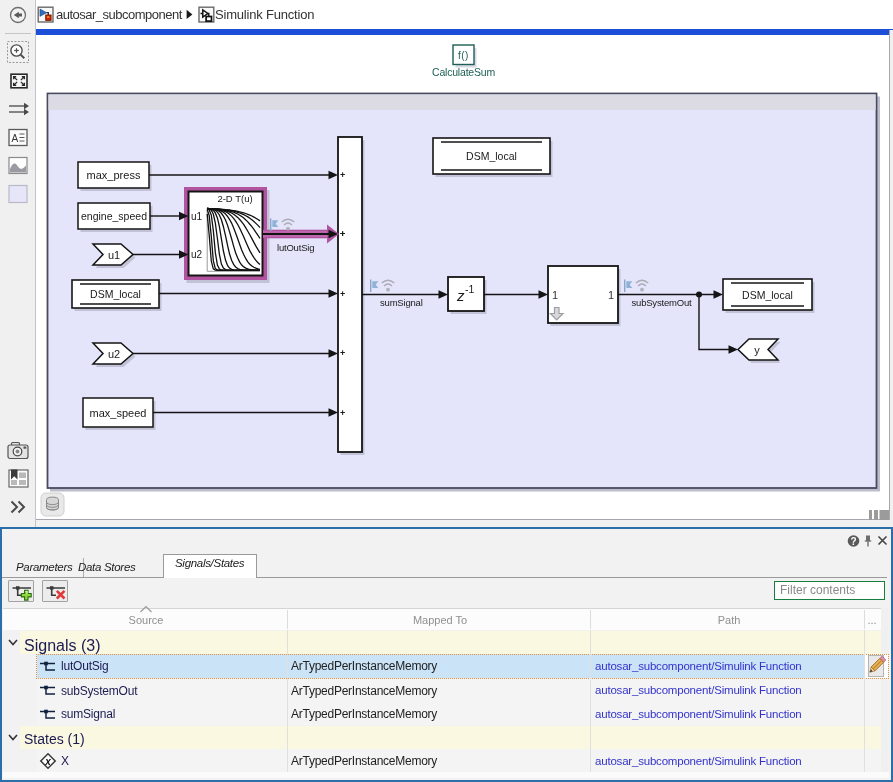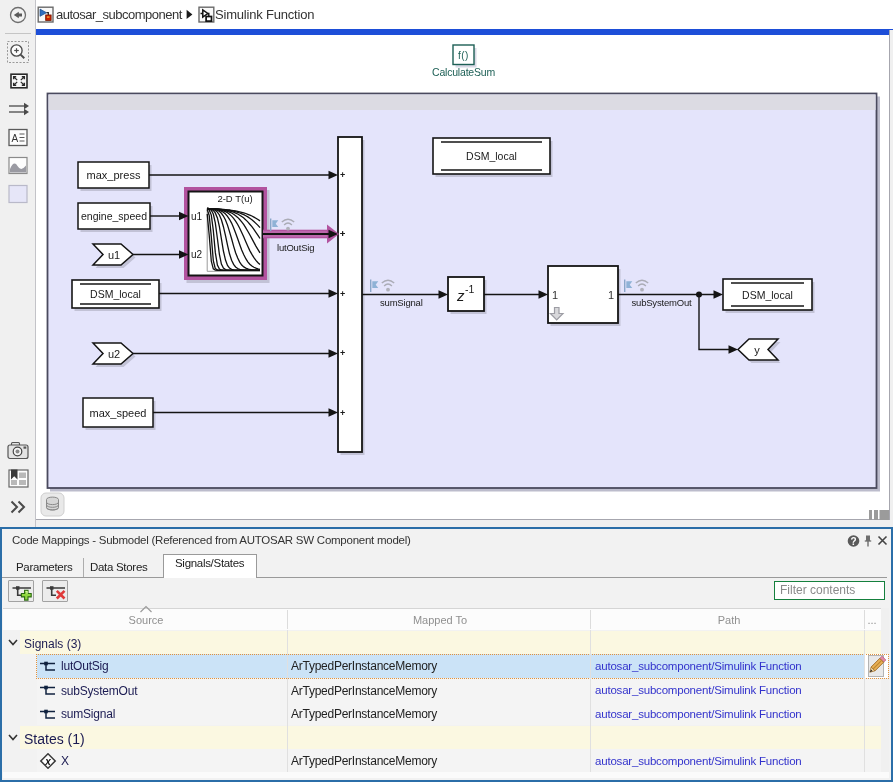--- a/index.html
+++ b/index.html
@@ -2,21 +2,21 @@
 <html><head>
 <meta charset="utf-8">
 <style>
 html,body{margin:0;padding:0;}
 #root{position:relative;width:893px;height:782px;background:#fff;font-family:"Liberation Sans",sans-serif;overflow:hidden;}
 .abs{position:absolute;}
 #leftbar{left:0;top:0;width:35px;height:527px;background:#f0f0f0;border-right:1px solid #c3c3c8;}
 #crumb{left:36px;top:0;width:857px;height:29px;background:#fff;border-bottom:6px solid #1d4ed8;font-size:13px;color:#333;}
 #crumb span{position:absolute;top:7px;}
 #panel{left:0;top:527px;width:889px;height:251px;background:#f2f2f2;border:2px solid #2b6ea8;}
-.tabtxt{font-size:11.5px;letter-spacing:-0.3px;color:#222;}
+.tabtxt{font-size:11.5px;letter-spacing:-0.3px;color:#222;font-style:italic;}
 svg text{font-family:"Liberation Sans",sans-serif;}
 </style>
 </head>
 <body>
 <div id="root">
   <div class="abs" id="leftbar"></div>
   <div class="abs" id="crumb">
     <span style="left:20px;letter-spacing:-0.5px">autosar_subcomponent</span>
     <span style="left:179px;letter-spacing:-0.2px">Simulink Function</span>
   </div>
@@ -215,34 +215,33 @@
       <rect x="45.7" y="15" width="5.4" height="5.4" fill="#cc2200" stroke="#7a1a00" stroke-width="0.9"></rect>
       <rect x="46.9" y="16.2" width="2.6" height="1.8" fill="#e8882a"></rect>
 <polygon points="186.6,9.7 186.6,19.1 192.4,14.4" fill="#1a1a1a"></polygon>
 <rect x="199.0" y="7.2" width="14.8" height="14.8" fill="#f9f9f9" stroke="#6a6a6a" stroke-width="1.4"></rect>
       <line x1="200.5" y1="13.5" x2="202.8" y2="13.5" stroke="#111" stroke-width="1.5"></line>
       <polygon points="202.8,10 202.8,17 207.8,13.5" fill="#fff" stroke="#111" stroke-width="1.5"></polygon>
       <path d="M207.8,13.5 H208.8 V16.5" fill="none" stroke="#111" stroke-width="1.4"></path>
       <rect x="206.10000000000002" y="16.5" width="5.4" height="4.6" fill="#fff" stroke="#111" stroke-width="1.7"></rect>
 </svg>
 <div class="abs" id="panel">
-<div class="abs" style="left:10px;top:4.5px;font-size:11.5px;letter-spacing:-0.25px;color:#333">Code Mappings - Submodel (Referenced from AUTOSAR SW Component model)</div>
 <svg class="abs" style="left:838px;top:4px" width="50" height="16" viewBox="0 0 50 16">
 <circle cx="13.5" cy="8" r="5.8" fill="#5a5a5a"></circle>
         <text x="13.5" y="11.8" text-anchor="middle" font-size="10" font-weight="bold" fill="#fff">?</text>
 <path d="M26,2.5 h4 v5.5 h-4 z" fill="#6e6e6e"></path>
         <line x1="28" y1="8" x2="28" y2="13.5" stroke="#6e6e6e" stroke-width="1.4"></line>
         <line x1="24.8" y1="8" x2="31.2" y2="8" stroke="#6e6e6e" stroke-width="1.3"></line>
 <path d="M38.5,3.5 L46.5,11.5 M46.5,3.5 L38.5,11.5" stroke="#444" stroke-width="1.6"></path>
 </svg>
 <div class="abs" style="left:0;top:48px;width:885px;height:0;border-top:1px solid #9a9a9a"></div>
 <div class="abs" style="left:81px;top:29px;width:0;height:19px;border-left:1px solid #adadad"></div>
 <div class="abs" style="left:161px;top:25px;width:94px;height:24px;background:#fff;border:1px solid #9a9a9a;border-bottom:none;box-sizing:border-box"></div>
 <div class="abs tabtxt" style="left:14px;top:32px">Parameters</div>
-<div class="abs tabtxt" style="left:88px;top:32px">Data Stores</div>
+<div class="abs tabtxt" style="left:76px;top:32px">Data Stores</div>
 <div class="abs tabtxt" style="left:173px;top:28px">Signals/States</div>
 <div class="abs" style="left:6px;top:51px;width:25.5px;height:21.5px;background:#ececec;border:1.5px solid #a2a2a2;border-radius:1px;box-sizing:border-box"></div>
       <svg class="abs" style="left:6px;top:51px" width="26" height="22" viewBox="0 0 26 22">
         <g stroke="#3a3a3a" stroke-width="1.6" fill="none">
           <path d="M4.5,8 H23 M9.7,8 V15.2 H14"></path>
         </g>
         <rect x="8" y="6.2" width="3.5" height="3.5" fill="#3a3a3a"></rect>
         <path d="M16.6,10.3 h3.4 v3.2 h3.2 v3.4 h-3.2 v3.2 h-3.4 v-3.2 h-3.2 v-3.4 h3.2 z" fill="#8fd83f" stroke="#2a6a10" stroke-width="1.1"></path>
         <path d="M17.5,11.5 h1.6 v2.2" stroke="#d8f8a8" stroke-width="1.2" fill="none"></path>
       </svg>
@@ -266,21 +265,21 @@
 <text x="869" y="15.5" text-anchor="middle" font-size="11" fill="#909090">...</text>
 </svg>
 <svg class="abs" style="left:136px;top:76px" width="16" height="8" viewBox="0 0 16 8">
         <path d="M2.5,7 L8,1.5 L13.5,7" fill="none" stroke="#9a9a9a" stroke-width="1.2"></path>
       </svg>
 <div class="abs" style="left:879px;top:79px;width:8px;height:164px;background:#f0f0f0"></div>
 <div class="abs" style="left:18px;top:102px;width:861px;height:23px;background:#fbf8e1"></div>
       <svg class="abs" style="left:6px;top:110px" width="10" height="7" viewBox="0 0 10 7">
         <path d="M1,1 L5,5.5 L9,1" fill="none" stroke="#333" stroke-width="1.6"></path>
       </svg>
-      <div class="abs" style="left:22px;top:107.5px;font-size:12px;color:#1b1b52">Signals (3)</div>
+      <div class="abs" style="left:22px;top:107.5px;font-size:16px;color:#1b1b52">Signals (3)</div>
 <div class="abs" style="left:35px;top:125px;width:827.5px;height:24px;background:#cbe3f7"></div>
       <div class="abs" style="left:862.5px;top:125px;width:23.5px;height:24px;background:#fff"></div>
       <div class="abs" style="left:866px;top:125.5px;width:16px;height:22px;background:#e9e9e9;border:1px solid #b4b4b4;box-sizing:border-box"></div>
       <svg class="abs" style="left:863.5px;top:124px" width="22" height="24" viewBox="0 0 22 22">
         <g transform="rotate(45 11 11)">
           <rect x="8.3" y="1.2" width="5.4" height="3.2" fill="#e38ba6" stroke="#b05a80" stroke-width="0.7"></rect>
           <rect x="8.3" y="4.4" width="5.4" height="12.2" fill="#e9b057" stroke="#a06a20" stroke-width="0.9"></rect>
           <line x1="11" y1="4.4" x2="11" y2="16.6" stroke="#c08a30" stroke-width="1.2"></line>
           <polygon points="8.3,16.6 13.7,16.6 11,21.2" fill="#f0d8a8" stroke="#a06a20" stroke-width="0.7"></polygon>
           <polygon points="10,18.4 12,18.4 11,21.2" fill="#222"></polygon>

